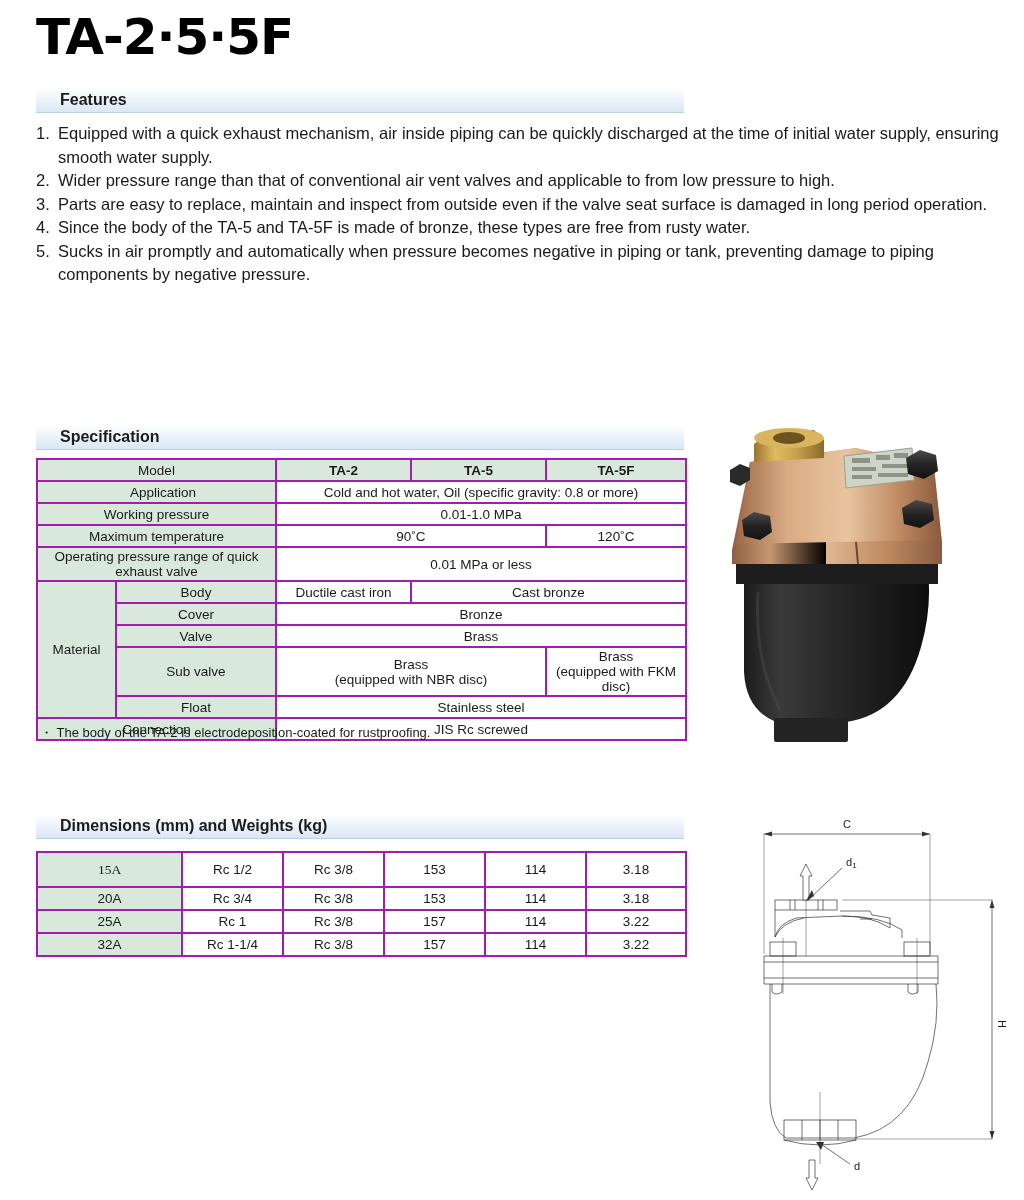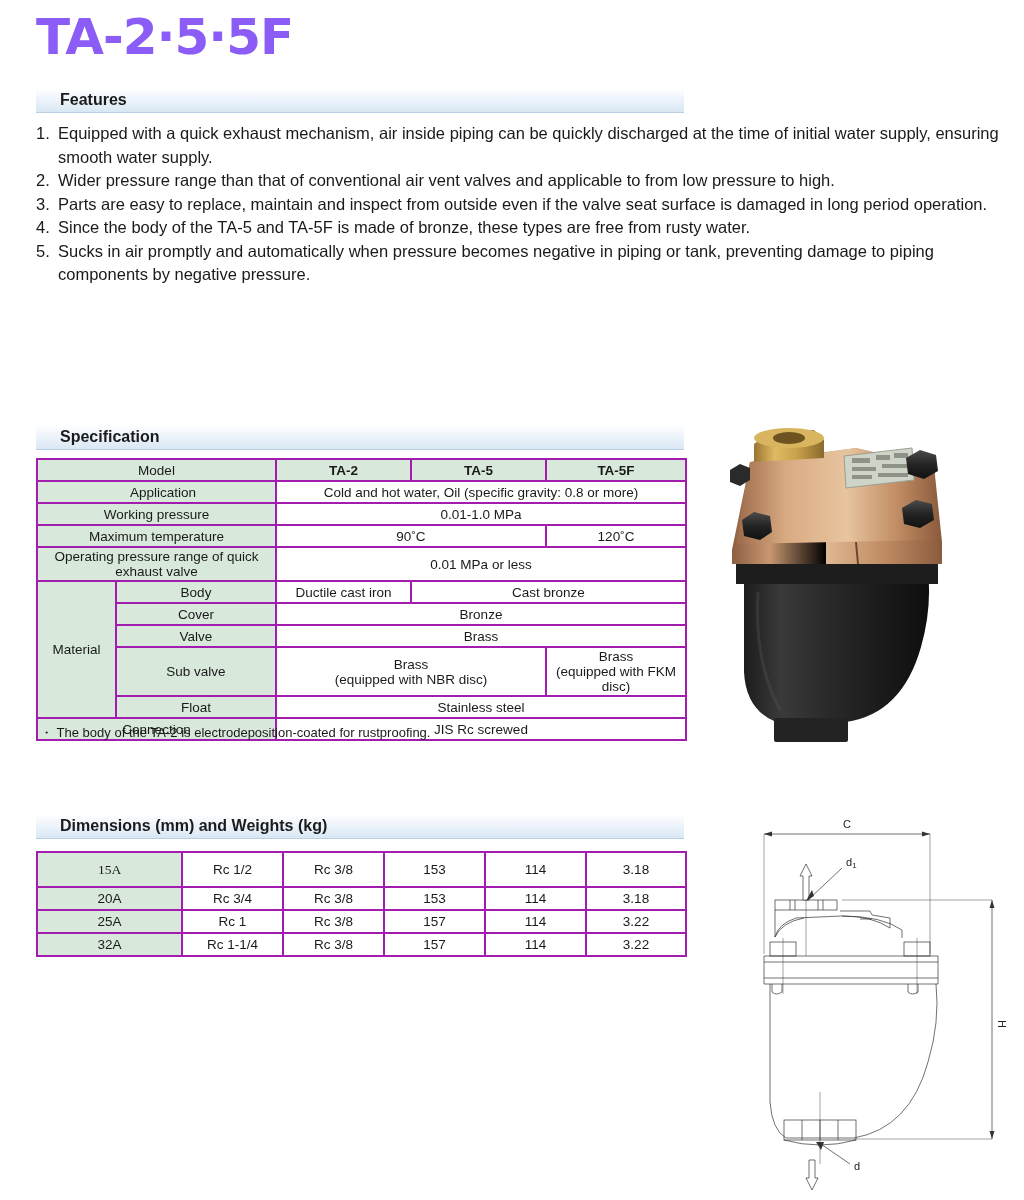--- a/index.html
+++ b/index.html
@@ -15,21 +15,21 @@
   }
 
   
   #page-title {
     position: absolute;
     left: 36px;
     top: 8px;
     font-size: 50px;
     font-weight: bold;
     letter-spacing: -1px;
-    color: #8b5cf6;
+    color: #000000;
     font-family: "DejaVu Sans", sans-serif;
   }
 
   
   .section-bar {
     position: absolute;
     left: 36px;
     width: 648px;
     height: 25px;
     background: linear-gradient(to bottom, #ffffff 0%, #eef4fb 45%, #d9e7f4 100%);

